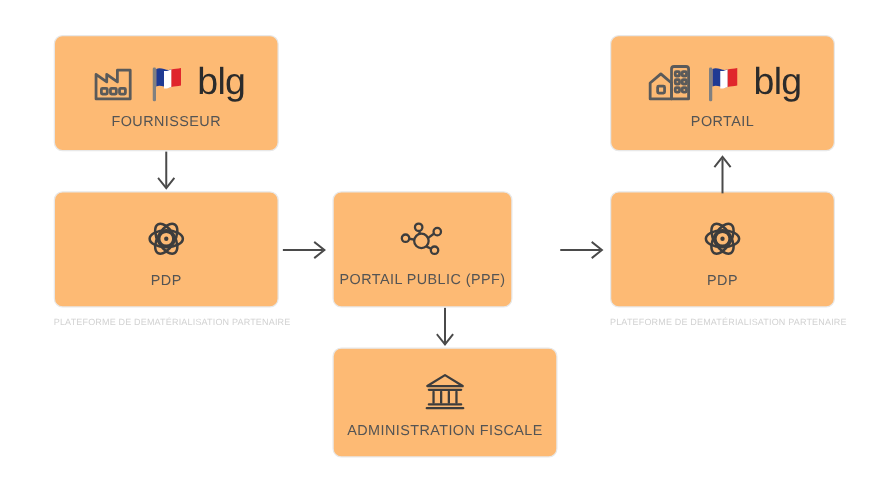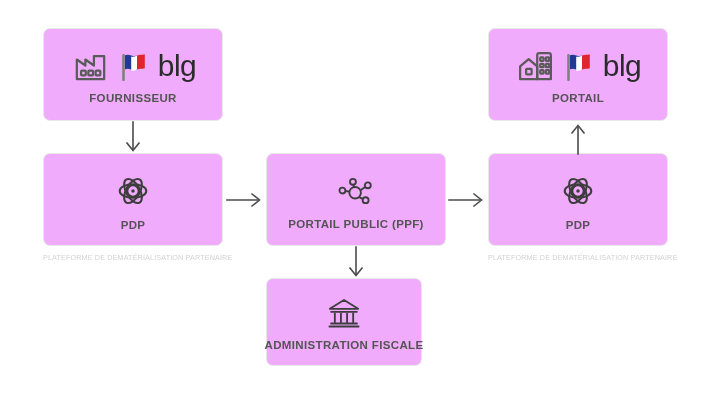--- a/index.html
+++ b/index.html
@@ -18,21 +18,21 @@
 
   #stage {
     position: relative;
     width: 711px;
     height: 400px;
   }
 
   
   .card {
     position: absolute;
-    background: #f0abfc;
+    background: #fdba74;
     border: 1px solid #e8e8e8;
     border-radius: 7px;
     box-sizing: border-box;
     display: flex;
     flex-direction: column;
     align-items: center;
     justify-content: center;
     box-shadow: 0 0 0 0 rgba(0,0,0,0);
   }
 
@@ -44,21 +44,21 @@
     gap: 9px;
     margin-bottom: 6px;
   }
 
   .card-label {
     font-size: 11.5px;
     letter-spacing: 0.35px;
     color: #545454;
     text-align: center;
     white-space: nowrap;
-    font-weight: 700;
+    font-weight: 400;
   }
 
   .card-sublabel {
     position: absolute;
     font-size: 7.2px;
     letter-spacing: 0.15px;
     color: #d2d2d2;
     text-align: left;
     white-space: nowrap;
     width: 100%;
@@ -81,22 +81,22 @@
     position: relative;
   }
 
   .icon-svg { display: block; }
 
   
   #card-fournisseur { left: 43px;  top: 28px;  width: 180px; height: 93px; }
   #card-acheteur    { left: 488px; top: 28px;  width: 180px; height: 93px; }
   #card-pdp-left    { left: 43px;  top: 153px; width: 180px; height: 93px; }
   #card-pdp-right   { left: 488px; top: 153px; width: 180px; height: 93px; }
-  #card-ppf         { left: 266px; top: 153px; width: 180px; height: 93px; }
-  #card-fisc        { left: 266px; top: 278px; width: 156px; height: 88px; }
+  #card-ppf         { left: 266px; top: 153px; width: 144px; height: 93px; }
+  #card-fisc        { left: 266px; top: 278px; width: 180px; height: 88px; }
 
   #sub-pdp-left  { left: 43px;  top: 253px; width: 180px; }
   #sub-pdp-right { left: 488px; top: 253px; width: 180px; }
 
   
   .arrow {
     position: absolute;
   }
   #arrow-fournisseur-pdp { left: 119px; top: 121px; width: 28px; height: 34px; }
   #arrow-pdp-acheteur    { left: 564px; top: 121px; width: 28px; height: 34px; }

